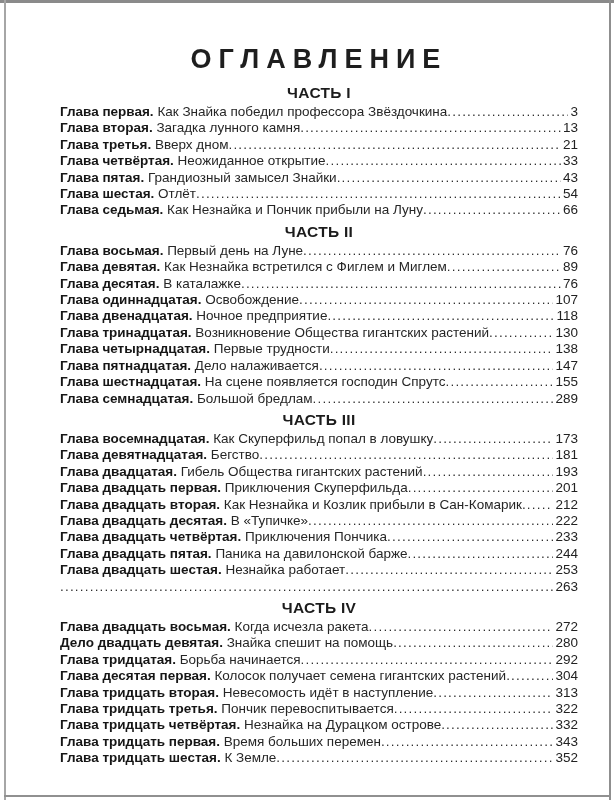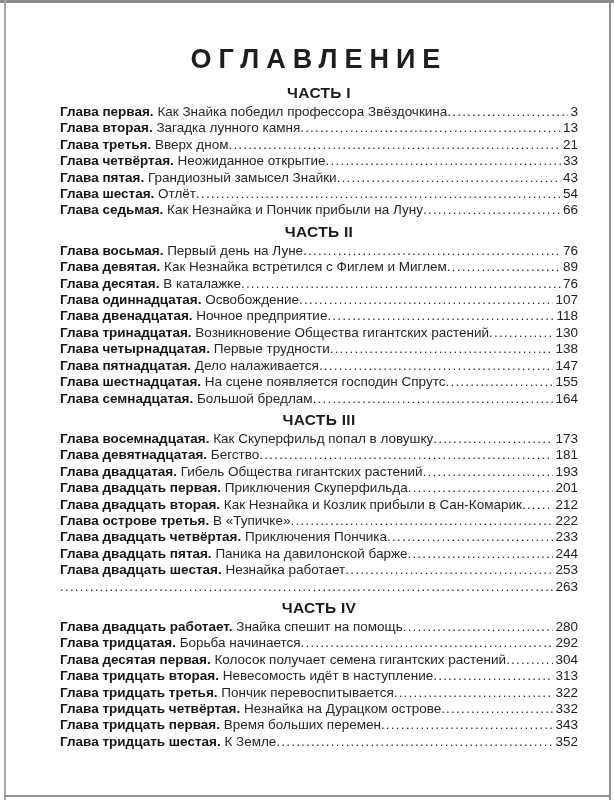--- a/index.html
+++ b/index.html
@@ -163,21 +163,21 @@
         <span class="page-num">147</span>
       </div>
       <div class="toc-row">
         <span class="entry-text"><b class="chap">Глава шестнадцатая.</b> На сцене появляется господин Спрутс</span>
         <span class="dots"></span>
         <span class="page-num">155</span>
       </div>
       <div class="toc-row">
         <span class="entry-text"><b class="chap">Глава семнадцатая.</b> Большой бредлам</span>
         <span class="dots"></span>
-        <span class="page-num">164</span>
+        <span class="page-num">289</span>
       </div>
       <div class="part-heading">ЧАСТЬ III</div>
       <div class="toc-row">
         <span class="entry-text"><b class="chap">Глава восемнадцатая.</b> Как Скуперфильд попал в ловушку</span>
         <span class="dots"></span>
         <span class="page-num">173</span>
       </div>
       <div class="toc-row">
         <span class="entry-text"><b class="chap">Глава девятнадцатая.</b> Бегство</span>
         <span class="dots"></span>
@@ -192,21 +192,21 @@
         <span class="entry-text"><b class="chap">Глава двадцать первая.</b> Приключения Скуперфильда</span>
         <span class="dots"></span>
         <span class="page-num">201</span>
       </div>
       <div class="toc-row">
         <span class="entry-text"><b class="chap">Глава двадцать вторая.</b> Как Незнайка и Козлик прибыли в Сан-Комарик</span>
         <span class="dots"></span>
         <span class="page-num">212</span>
       </div>
       <div class="toc-row">
-        <span class="entry-text"><b class="chap">Глава острове третья.</b> В «Тупичке»</span>
+        <span class="entry-text"><b class="chap">Глава двадцать десятая.</b> В «Тупичке»</span>
         <span class="dots"></span>
         <span class="page-num">222</span>
       </div>
       <div class="toc-row">
         <span class="entry-text"><b class="chap">Глава двадцать четвёртая.</b> Приключения Пончика</span>
         <span class="dots"></span>
         <span class="page-num">233</span>
       </div>
       <div class="toc-row">
         <span class="entry-text"><b class="chap">Глава двадцать пятая.</b> Паника на давилонской барже</span>
@@ -217,21 +217,26 @@
         <span class="entry-text"><b class="chap">Глава двадцать шестая.</b> Незнайка работает</span>
         <span class="dots"></span>
         <span class="page-num">253</span>
       </div>
       <div class="toc-row">
         <span class="dots"></span>
         <span class="page-num">263</span>
       </div>
       <div class="part-heading">ЧАСТЬ IV</div>
       <div class="toc-row">
-        <span class="entry-text"><b class="chap">Глава двадцать работает.</b> Знайка спешит на помощь</span>
+        <span class="entry-text"><b class="chap">Глава двадцать восьмая.</b> Когда исчезла ракета</span>
+        <span class="dots"></span>
+        <span class="page-num">272</span>
+      </div>
+      <div class="toc-row">
+        <span class="entry-text"><b class="chap">Дело двадцать девятая.</b> Знайка спешит на помощь</span>
         <span class="dots"></span>
         <span class="page-num">280</span>
       </div>
       <div class="toc-row">
         <span class="entry-text"><b class="chap">Глава тридцатая.</b> Борьба начинается</span>
         <span class="dots"></span>
         <span class="page-num">292</span>
       </div>
       <div class="toc-row">
         <span class="entry-text"><b class="chap">Глава десятая первая.</b> Колосок получает семена гигантских растений</span>

